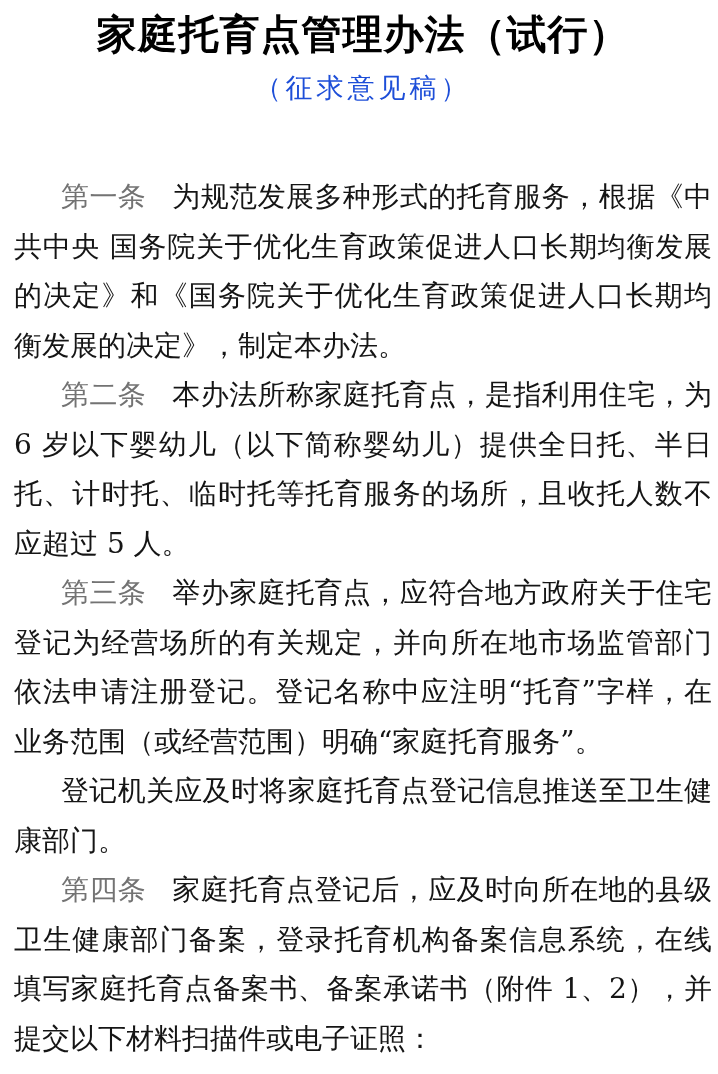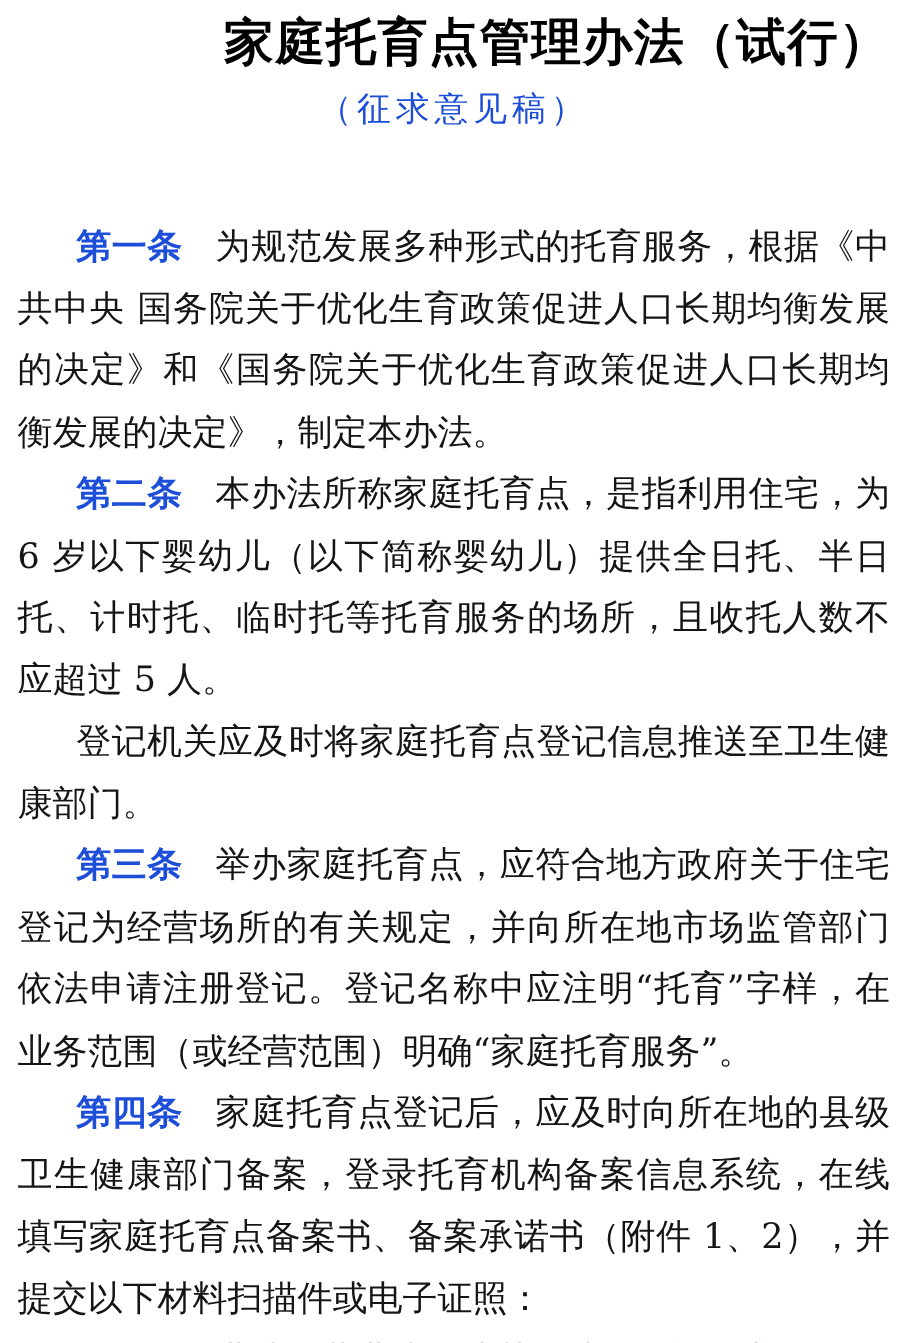--- a/index.html
+++ b/index.html
@@ -13,21 +13,21 @@
     height: 1074px;
     margin: 0 auto;
     background: #ffffff;
     box-sizing: border-box;
     padding: 10px 6px 0 14px;
     overflow: hidden;
     color: #121212;
   }
   .doc-title {
     margin: 0;
-    text-align: right;
+    text-align: center;
     font-family: Liberation Sans, sans-serif;
     font-weight: 700;
     font-size: 40px;
     line-height: 48px;
     letter-spacing: 1px;
     color: #000000;
   }
   .doc-subtitle {
     margin: 12px 0 0 0;
     text-align: center;
@@ -47,44 +47,44 @@
     text-justify: inter-character;
     color: #151515;
   }
   .doc-body p {
     margin: 0;
     padding: 0;
     text-indent: 47px;
   }
   .article-label {
     font-family: "DejaVu Sans", "Liberation Sans", sans-serif;
-    font-weight: 700;
-    color: #1d4ed8;
+    font-weight: 400;
+    color: #737373;
   }
   .article-label:not(:empty) {
     margin-right: 26px;
   }
 </style>
 </head>
 <body>
 
 <div class="page">
 
   <h1 class="doc-title">家庭托育点管理办法（试行）</h1>
 
   <div class="doc-subtitle">（征求意见稿）</div>
 
   <div class="doc-body">
 
     <p><span class="article-label">第一条</span><span>为规范发展多种形式的托育服务，根据《中共中央 国务院关于优化生育政策促进人口长期均衡发展的决定》和《国务院关于优化生育政策促进人口长期均衡发展的决定》，制定本办法。</span></p>
 
     <p><span class="article-label">第二条</span><span>本办法所称家庭托育点，是指利用住宅，为 6 岁以下婴幼儿（以下简称婴幼儿）提供全日托、半日托、计时托、临时托等托育服务的场所，且收托人数不应超过 5 人。</span></p>
 
+    <p><span class="article-label">第三条</span><span>举办家庭托育点，应符合地方政府关于住宅登记为经营场所的有关规定，并向所在地市场监管部门依法申请注册登记。登记名称中应注明“托育”字样，在业务范围（或经营范围）明确“家庭托育服务”。</span></p>
+
     <p><span class="article-label"></span><span>登记机关应及时将家庭托育点登记信息推送至卫生健康部门。</span></p>
-
-    <p><span class="article-label">第三条</span><span>举办家庭托育点，应符合地方政府关于住宅登记为经营场所的有关规定，并向所在地市场监管部门依法申请注册登记。登记名称中应注明“托育”字样，在业务范围（或经营范围）明确“家庭托育服务”。</span></p>
 
     <p><span class="article-label">第四条</span><span>家庭托育点登记后，应及时向所在地的县级卫生健康部门备案，登录托育机构备案信息系统，在线填写家庭托育点备案书、备案承诺书（附件 1、2），并提交以下材料扫描件或电子证照：</span></p>
 
     <p><span class="article-label"></span><span>（一）企业法人营业执照或其他法人登记证书；</span></p>
 
   </div>
 </div>
 
 </body></html>

